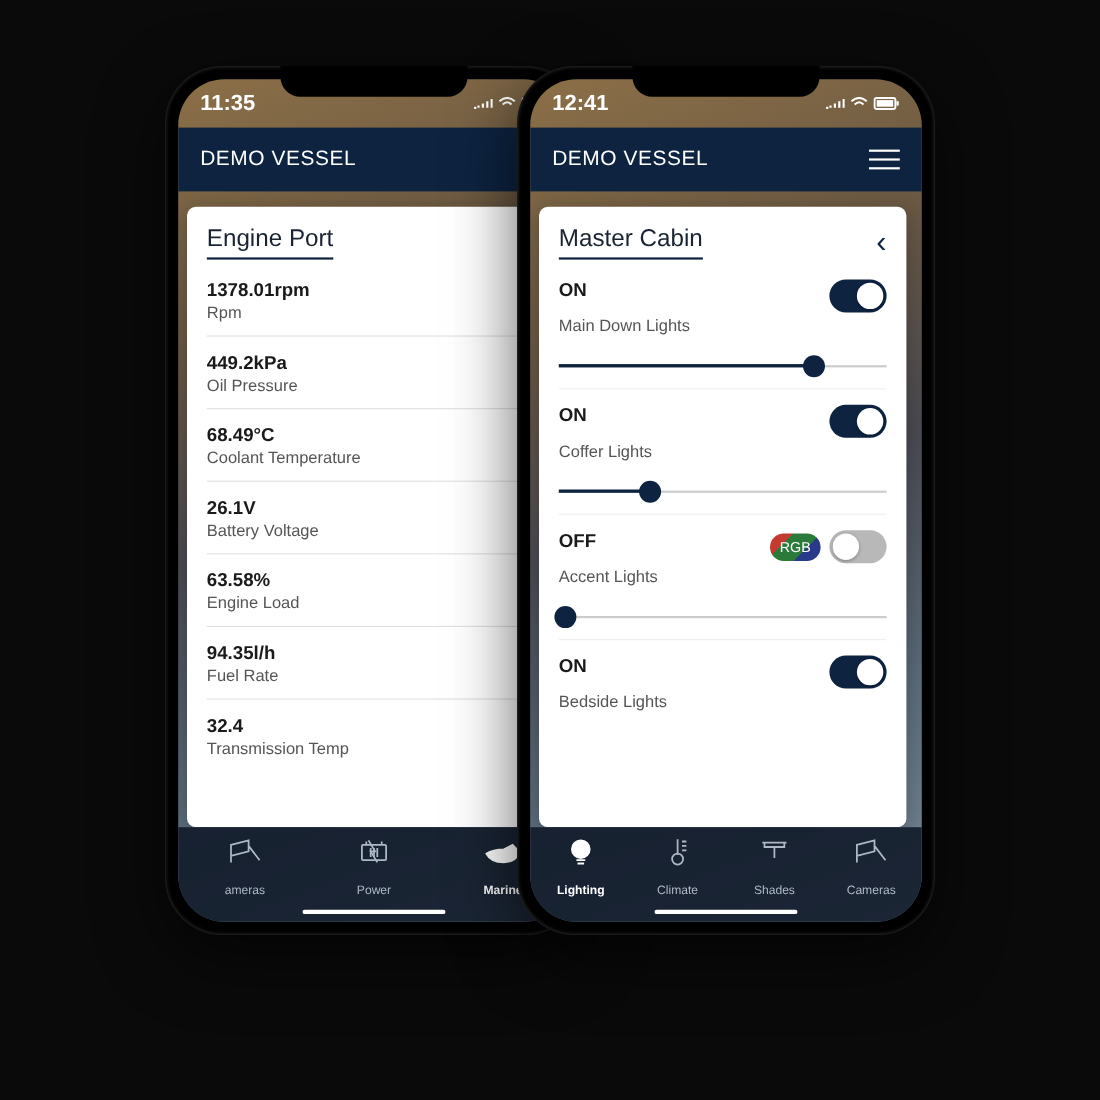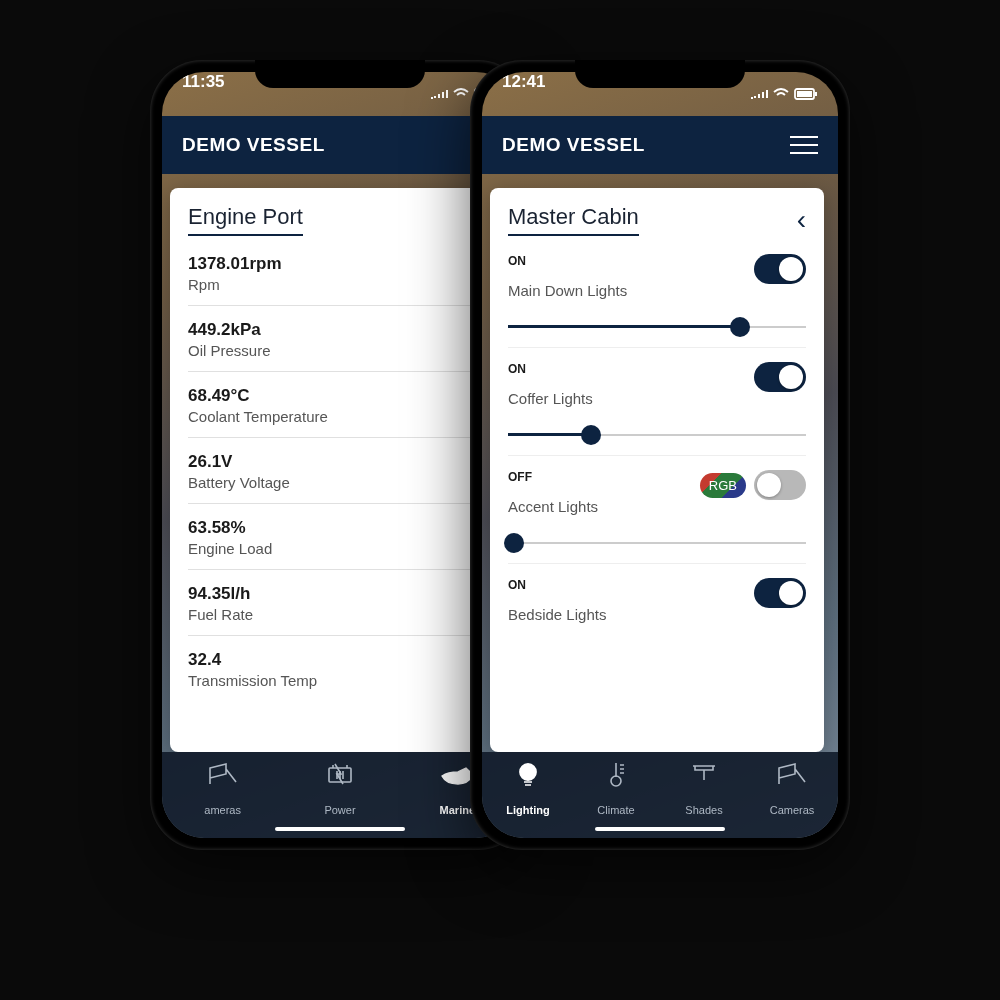--- a/index.html
+++ b/index.html
@@ -30,31 +30,31 @@
     display: flex; flex-direction: column;
   }
   .notch {
     position: absolute; top: 0; left: 50%; transform: translateX(-50%);
     width: 170px; height: 28px;
     background: #000; border-radius: 0 0 18px 18px;
     z-index: 10;
   }
   .statusbar {
     height: 44px; display: flex; justify-content: space-between;
-    padding: 0 20px; color: #fff;
-    font-size: 17px; font-weight: 600;
+    align-items: center; padding: 0 20px; color: #fff;
+    font-size: 20px; font-weight: 600;
   }
   .statusbar .time { width: 60px; }
   .statusbar .icons { display: flex; gap: 5px; align-items: center; }
   .appheader {
     background: #0d2340;
     color: #fff; padding: 18px 20px;
     display: flex; justify-content: space-between; align-items: center;
   }
-  .appheader h1 { font-size: 19px; font-weight: 700; letter-spacing: 0.5px; }
+  .appheader h1 { font-size: 19px; font-weight: 400; letter-spacing: 0.5px; }
   .hamburger { display: flex; flex-direction: column; gap: 6px; cursor: pointer; }
   .hamburger span { width: 28px; height: 2px; background: #fff; }
   .content {
     flex: 1; padding: 14px 14px 0 8px; overflow: hidden;
   }
   .card {
     background: #fff; border-radius: 8px;
     padding: 16px 18px; height: 100%;
     overflow: hidden;
     box-shadow: 0 4px 20px rgba(0,0,0,0.25);
@@ -69,21 +69,21 @@
   .metric {
     padding: 14px 0 12px 0; border-bottom: 1px solid #e0e0e0;
   }
   .metric:last-child { border-bottom: none; }
   .metric .value { font-size: 17px; font-weight: 700; color: #1a1a1a; }
   .metric .label { font-size: 15px; color: #555; margin-top: 2px; }
 
   .lightrow { padding: 14px 0 10px 0; border-bottom: 1px solid #eee; }
   .lightrow:last-child { border-bottom: none; }
   .lightrow .top { display: flex; justify-content: space-between; align-items: flex-start; }
-  .lightrow .state { font-size: 12px; font-weight: 700; color: #1a1a1a; }
+  .lightrow .state { font-size: 17px; font-weight: 700; color: #1a1a1a; }
   .lightrow .name  { font-size: 15px; color: #555; margin-top: 14px; }
   .lightrow .controls { display: flex; gap: 8px; align-items: center; }
   .rgb-badge {
     font-size: 13px; font-weight: 400; color: #fff;
     padding: 5px 9px; border-radius: 14px;
     background: linear-gradient(135deg, #c43a2f 0%, #c43a2f 30%, #2a7a3a 30%, #2a7a3a 65%, #2a3a8a 65%, #2a3a8a 100%);
   }
   .toggle {
     width: 52px; height: 30px; border-radius: 15px;
     position: relative; cursor: pointer;

